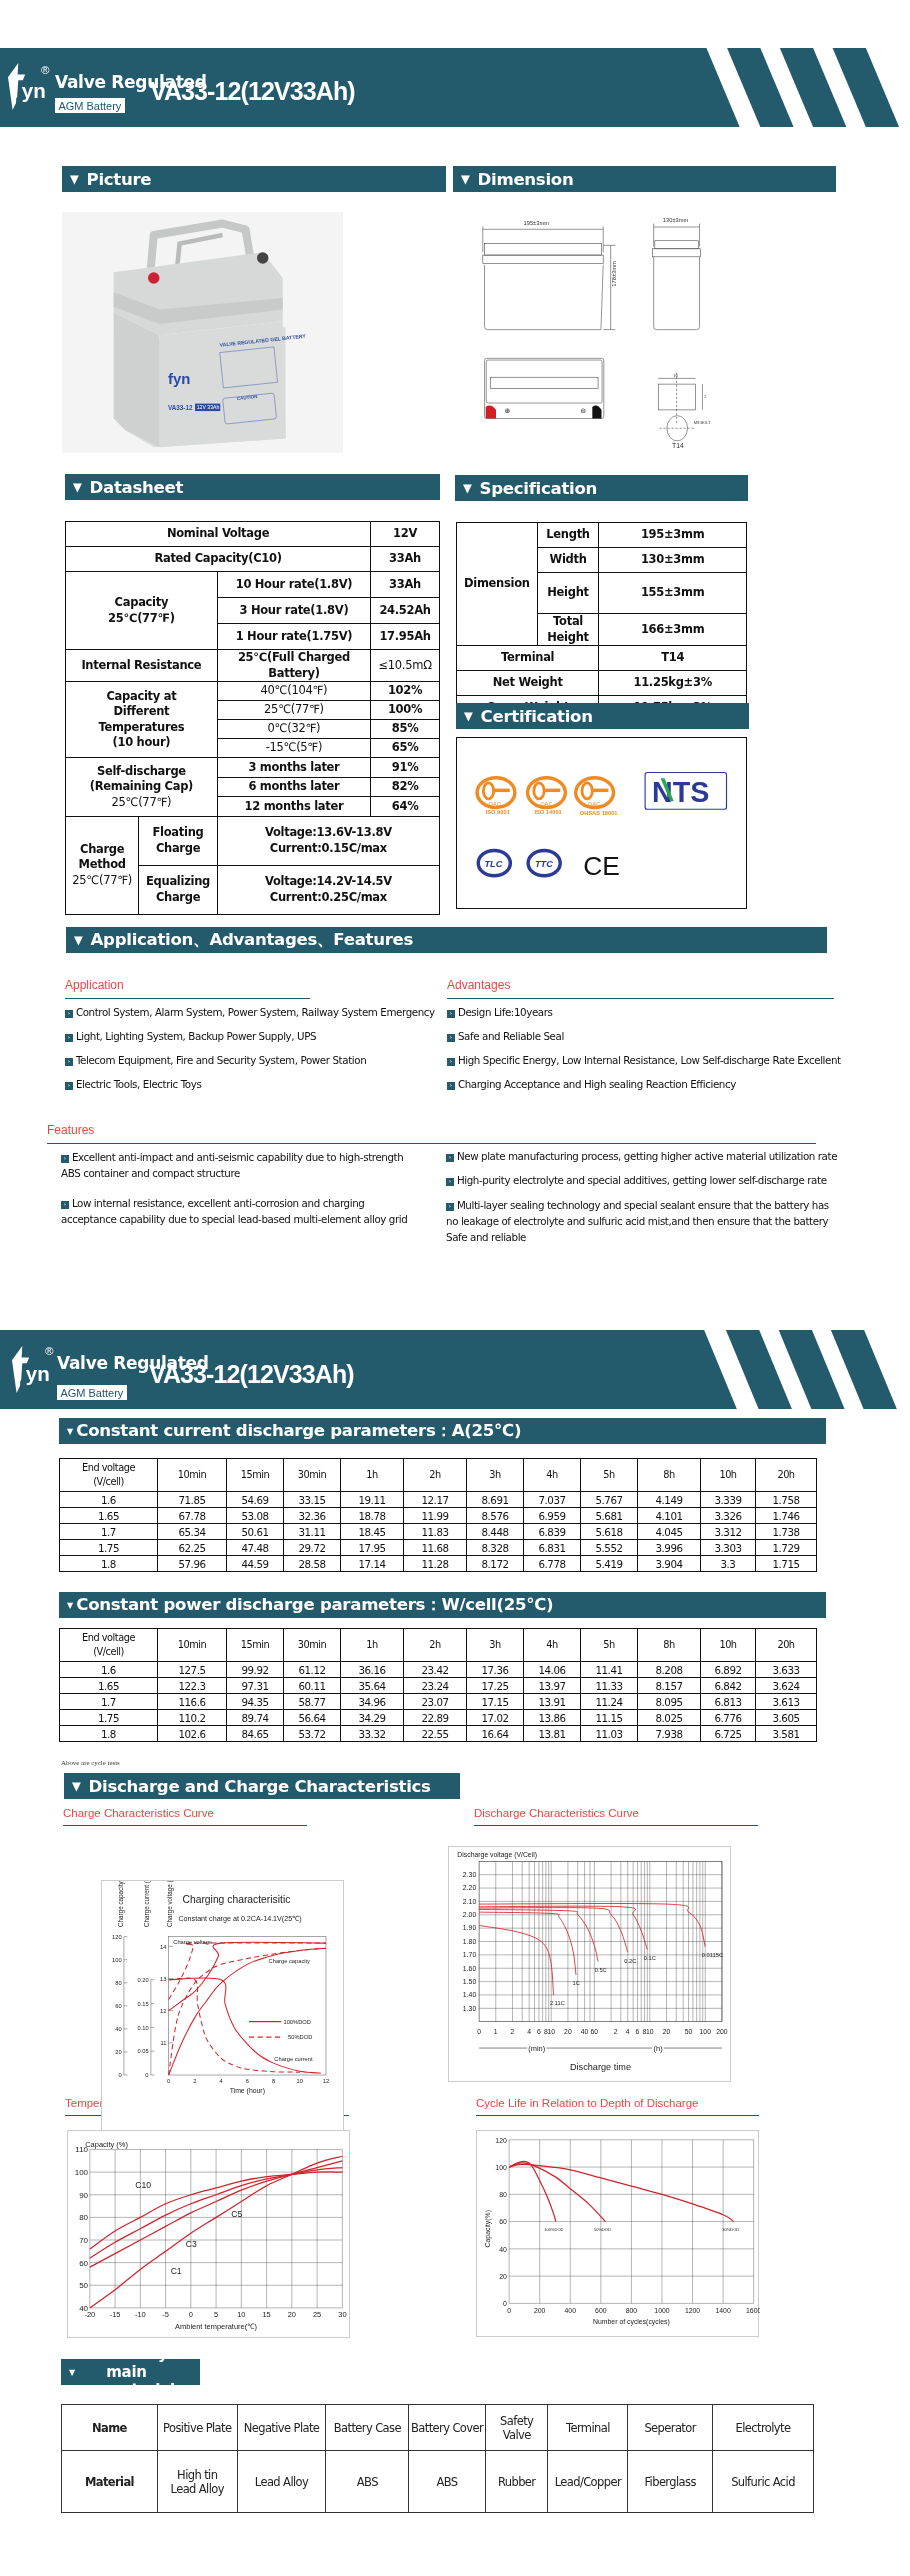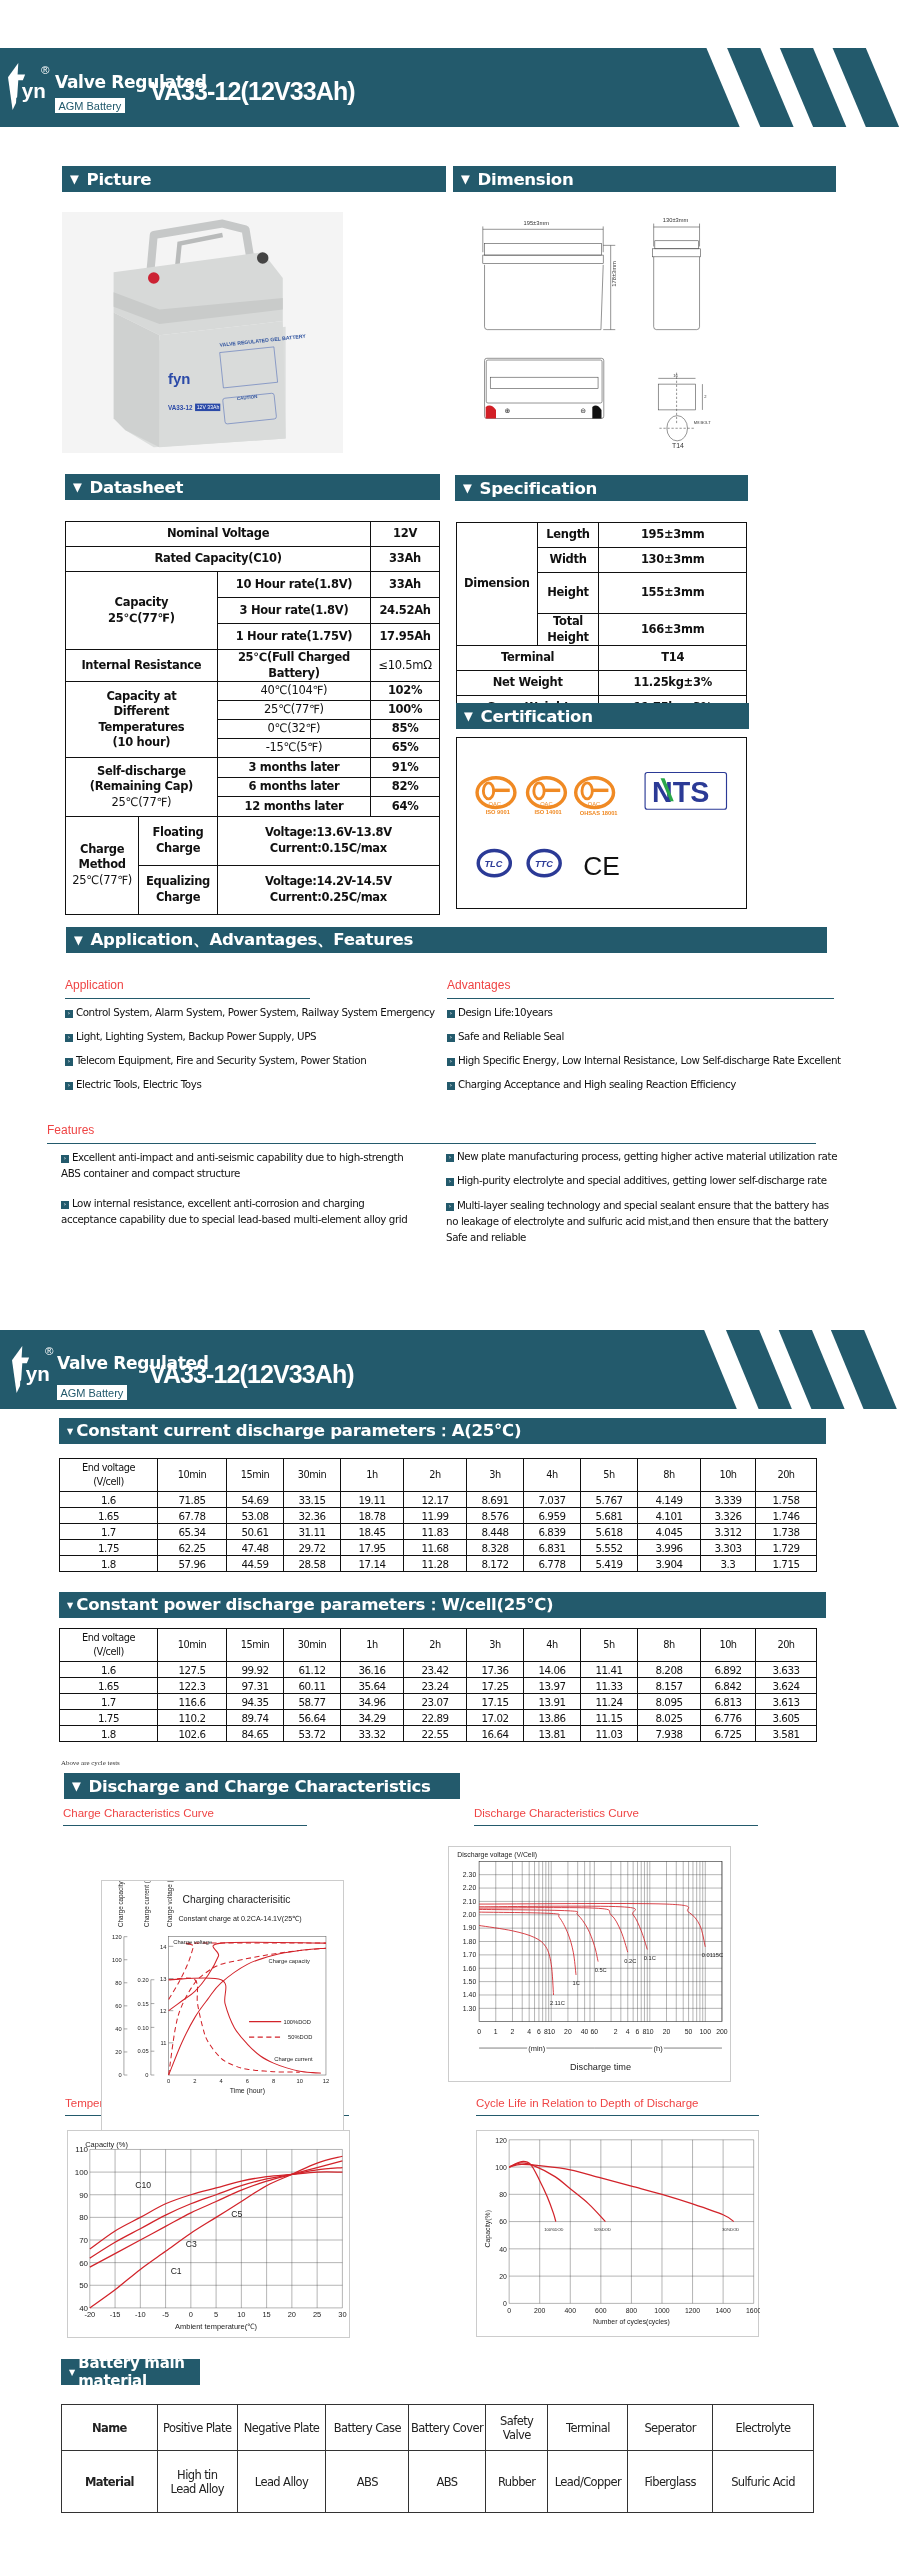--- a/index.html
+++ b/index.html
@@ -818,21 +818,21 @@
       <text x="117.20625000000001" y="173.5" font-size="7" fill="#222">100%DOD</text>
       <path d="M56,62.5 C59.55,61.31250000000001 70.2,55.770833333333364 77.3,55.37500000000003 C84.39999999999999,54.97916666666669 88.83749999999999,56.16666666666667 98.6,60.125 C108.3625,64.08333333333333 125.225,72.39583333333333 135.875,79.125 C146.525,85.85416666666667 152.7375,92.58333333333333 162.5,100.5 C172.2625,108.41666666666667 184.24375000000003,117.12500000000003 194.45000000000002,126.62500000000003 C204.65625,136.12500000000003 218.85625,152.35416666666669 223.73749999999998,157.5" fill="none" stroke="#d2232a" stroke-width="2.2"></path>
       <text x="203.73749999999998" y="173.5" font-size="7" fill="#222">50%DOD</text>
       <path d="M56,62.5 C59.55,61.708333333333336 68.425,58.145833333333336 77.3,57.75 C86.175,57.354166666666664 95.05,58.541666666666664 109.25,60.125 C123.45,61.708333333333336 144.75,63.68750000000001 162.5,67.25 C180.25,70.8125 198,76.74999999999997 215.75,81.49999999999997 C233.5,86.24999999999997 251.25,91 269,95.75 C286.75,100.5 304.5,104.85416666666666 322.25,110 C340,115.14583333333334 357.75,120.68750000000003 375.5,126.62500000000003 C393.25,132.56250000000003 416.76875,140.47916666666669 428.75,145.625 C440.73125,150.77083333333331 444.28125,155.52083333333334 447.3875,157.5" fill="none" stroke="#d2232a" stroke-width="2.2"></path>
       <text x="427.3875" y="173.5" font-size="7" fill="#222">30%DOD</text>
     </svg>
 </div>
 
 <div class="sec-head" style="left:61px;top:2359px;width:139px;">
   <span class="tri" style="font-size:8px;margin-right:3.4px;">▼</span>
-    <span style="font-size:15px;">Battery main material</span>
+    <span style="font-size:15px;margin-left:28px;">Battery main material</span>
 </div>
 <table class="mat abs" id="mat-table" style="left: 61px; top: 2404px; width: 753px;">
     <colgroup>
       <col style="width:95px">
       <col style="width:79px">
       <col style="width:88px">
       <col style="width:82px">
       <col style="width:76px">
       <col style="width:62px">
       <col style="width:79px">

